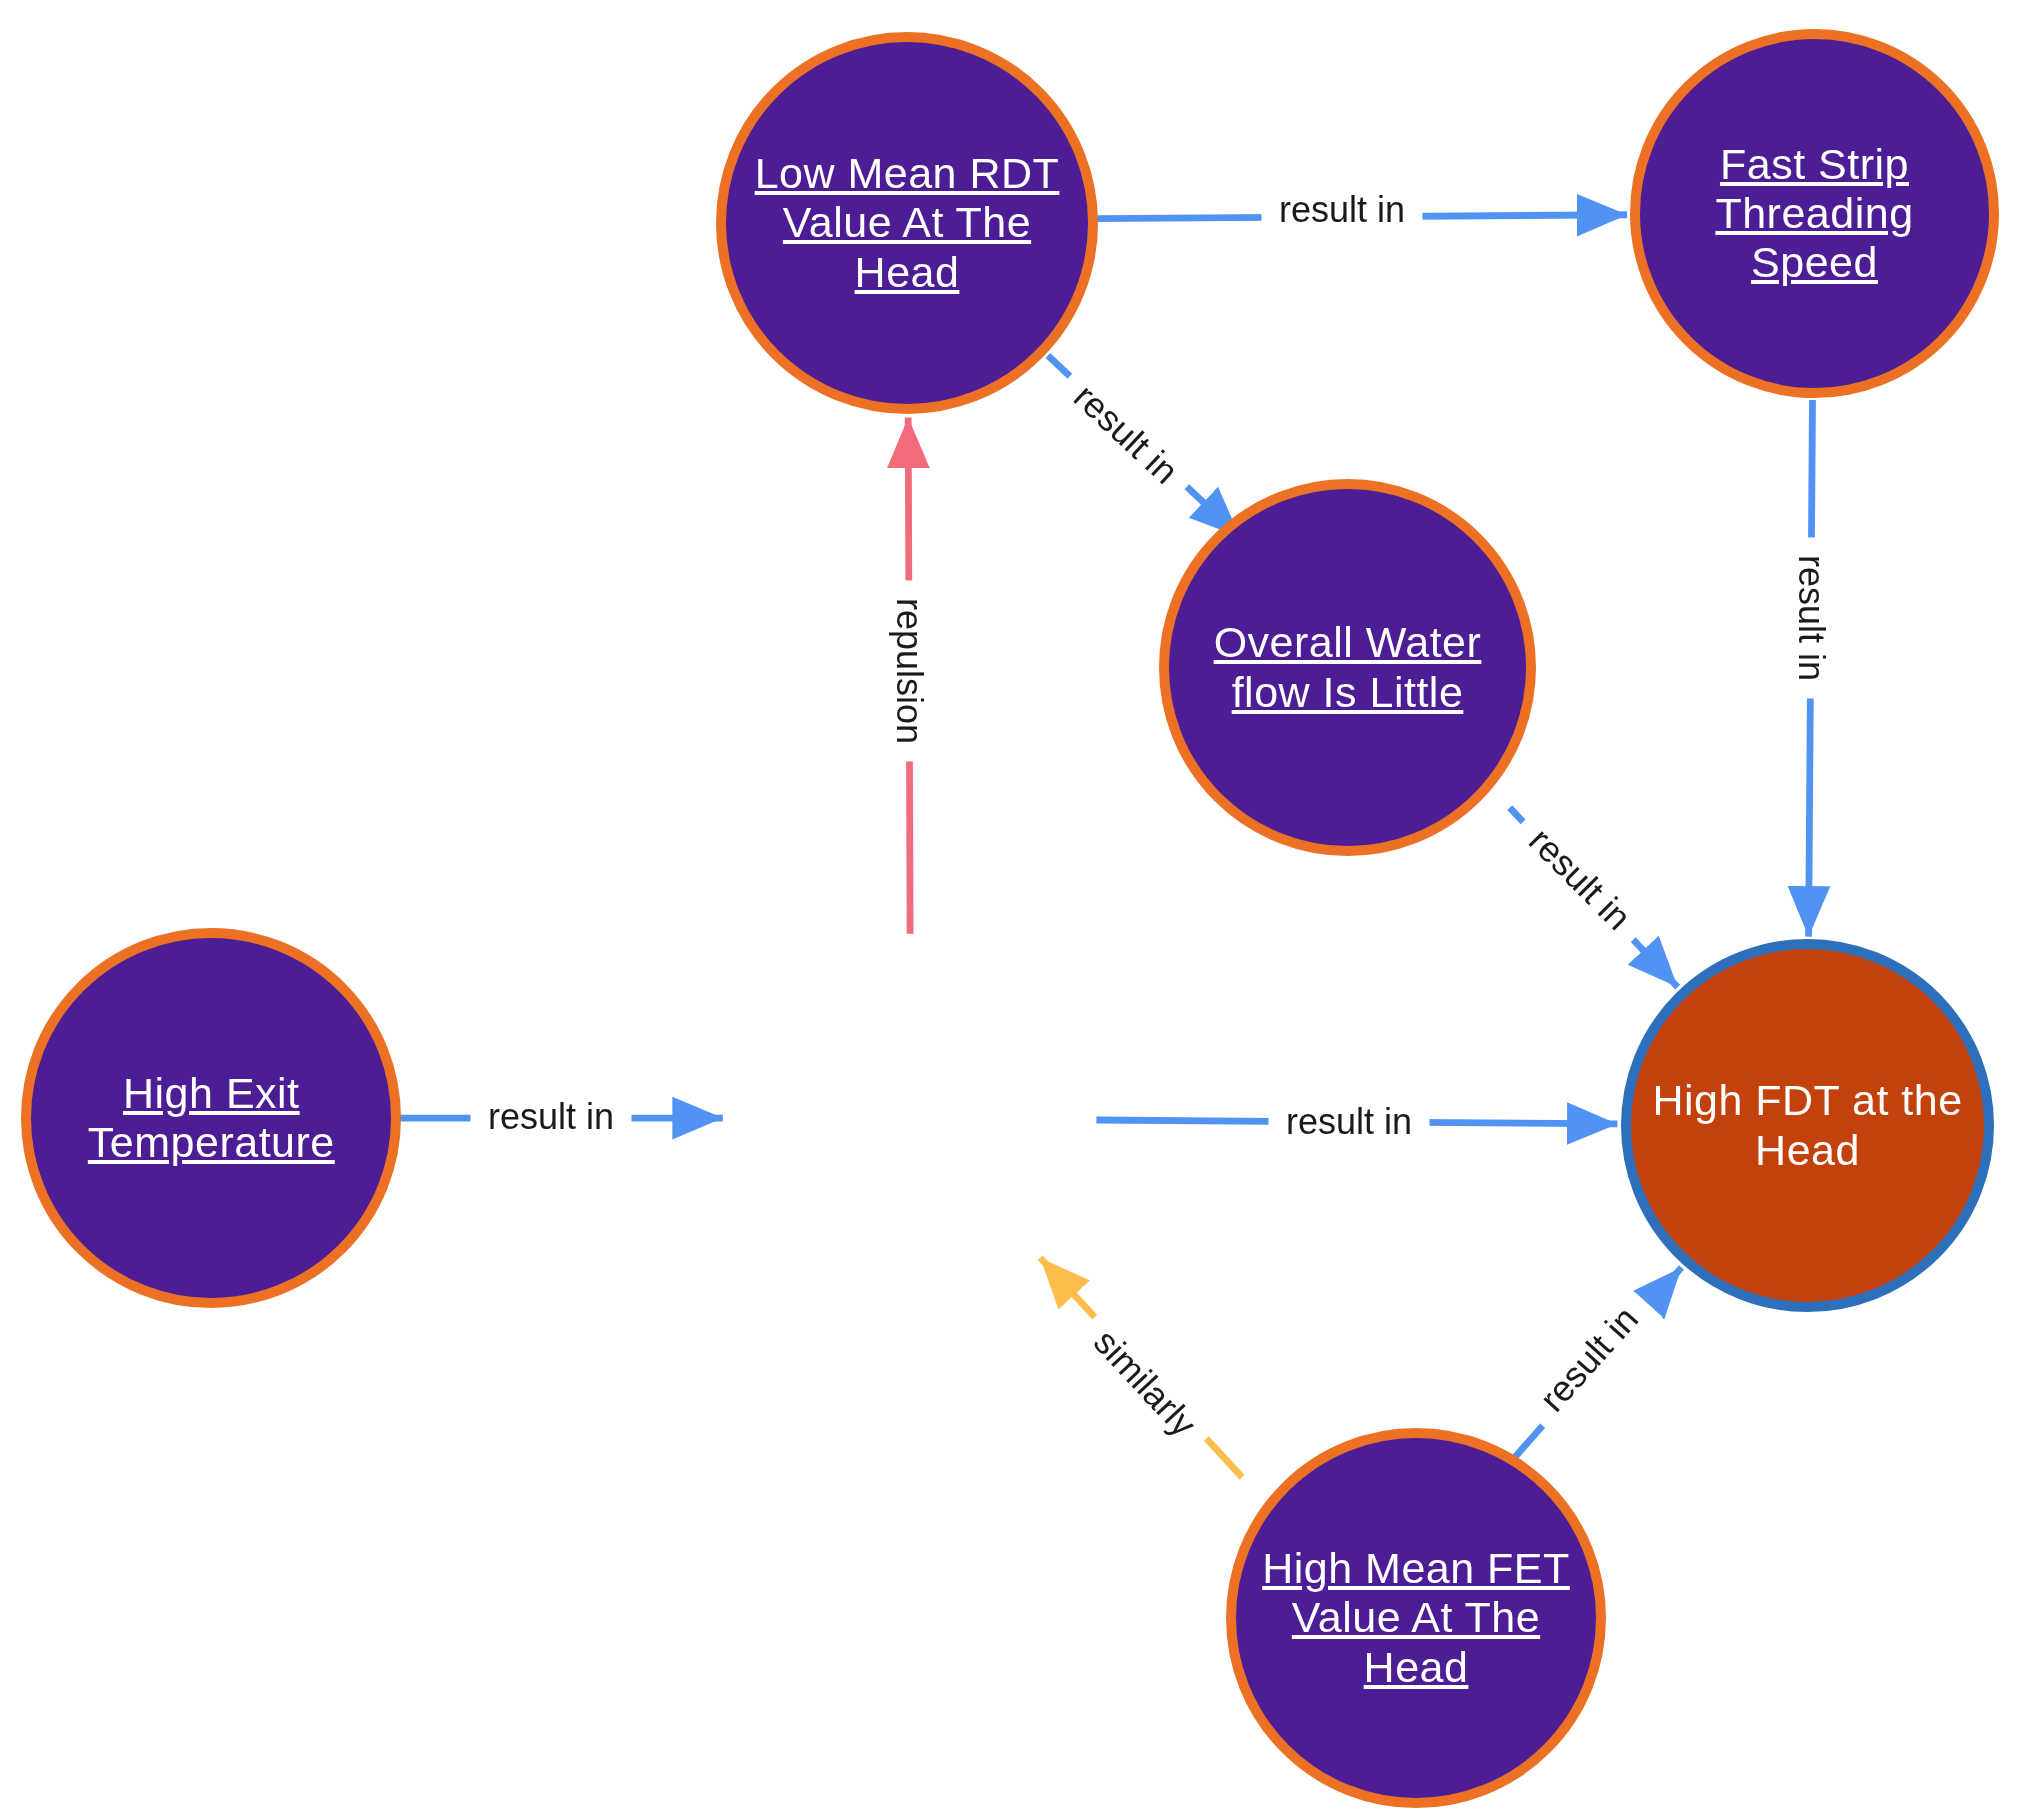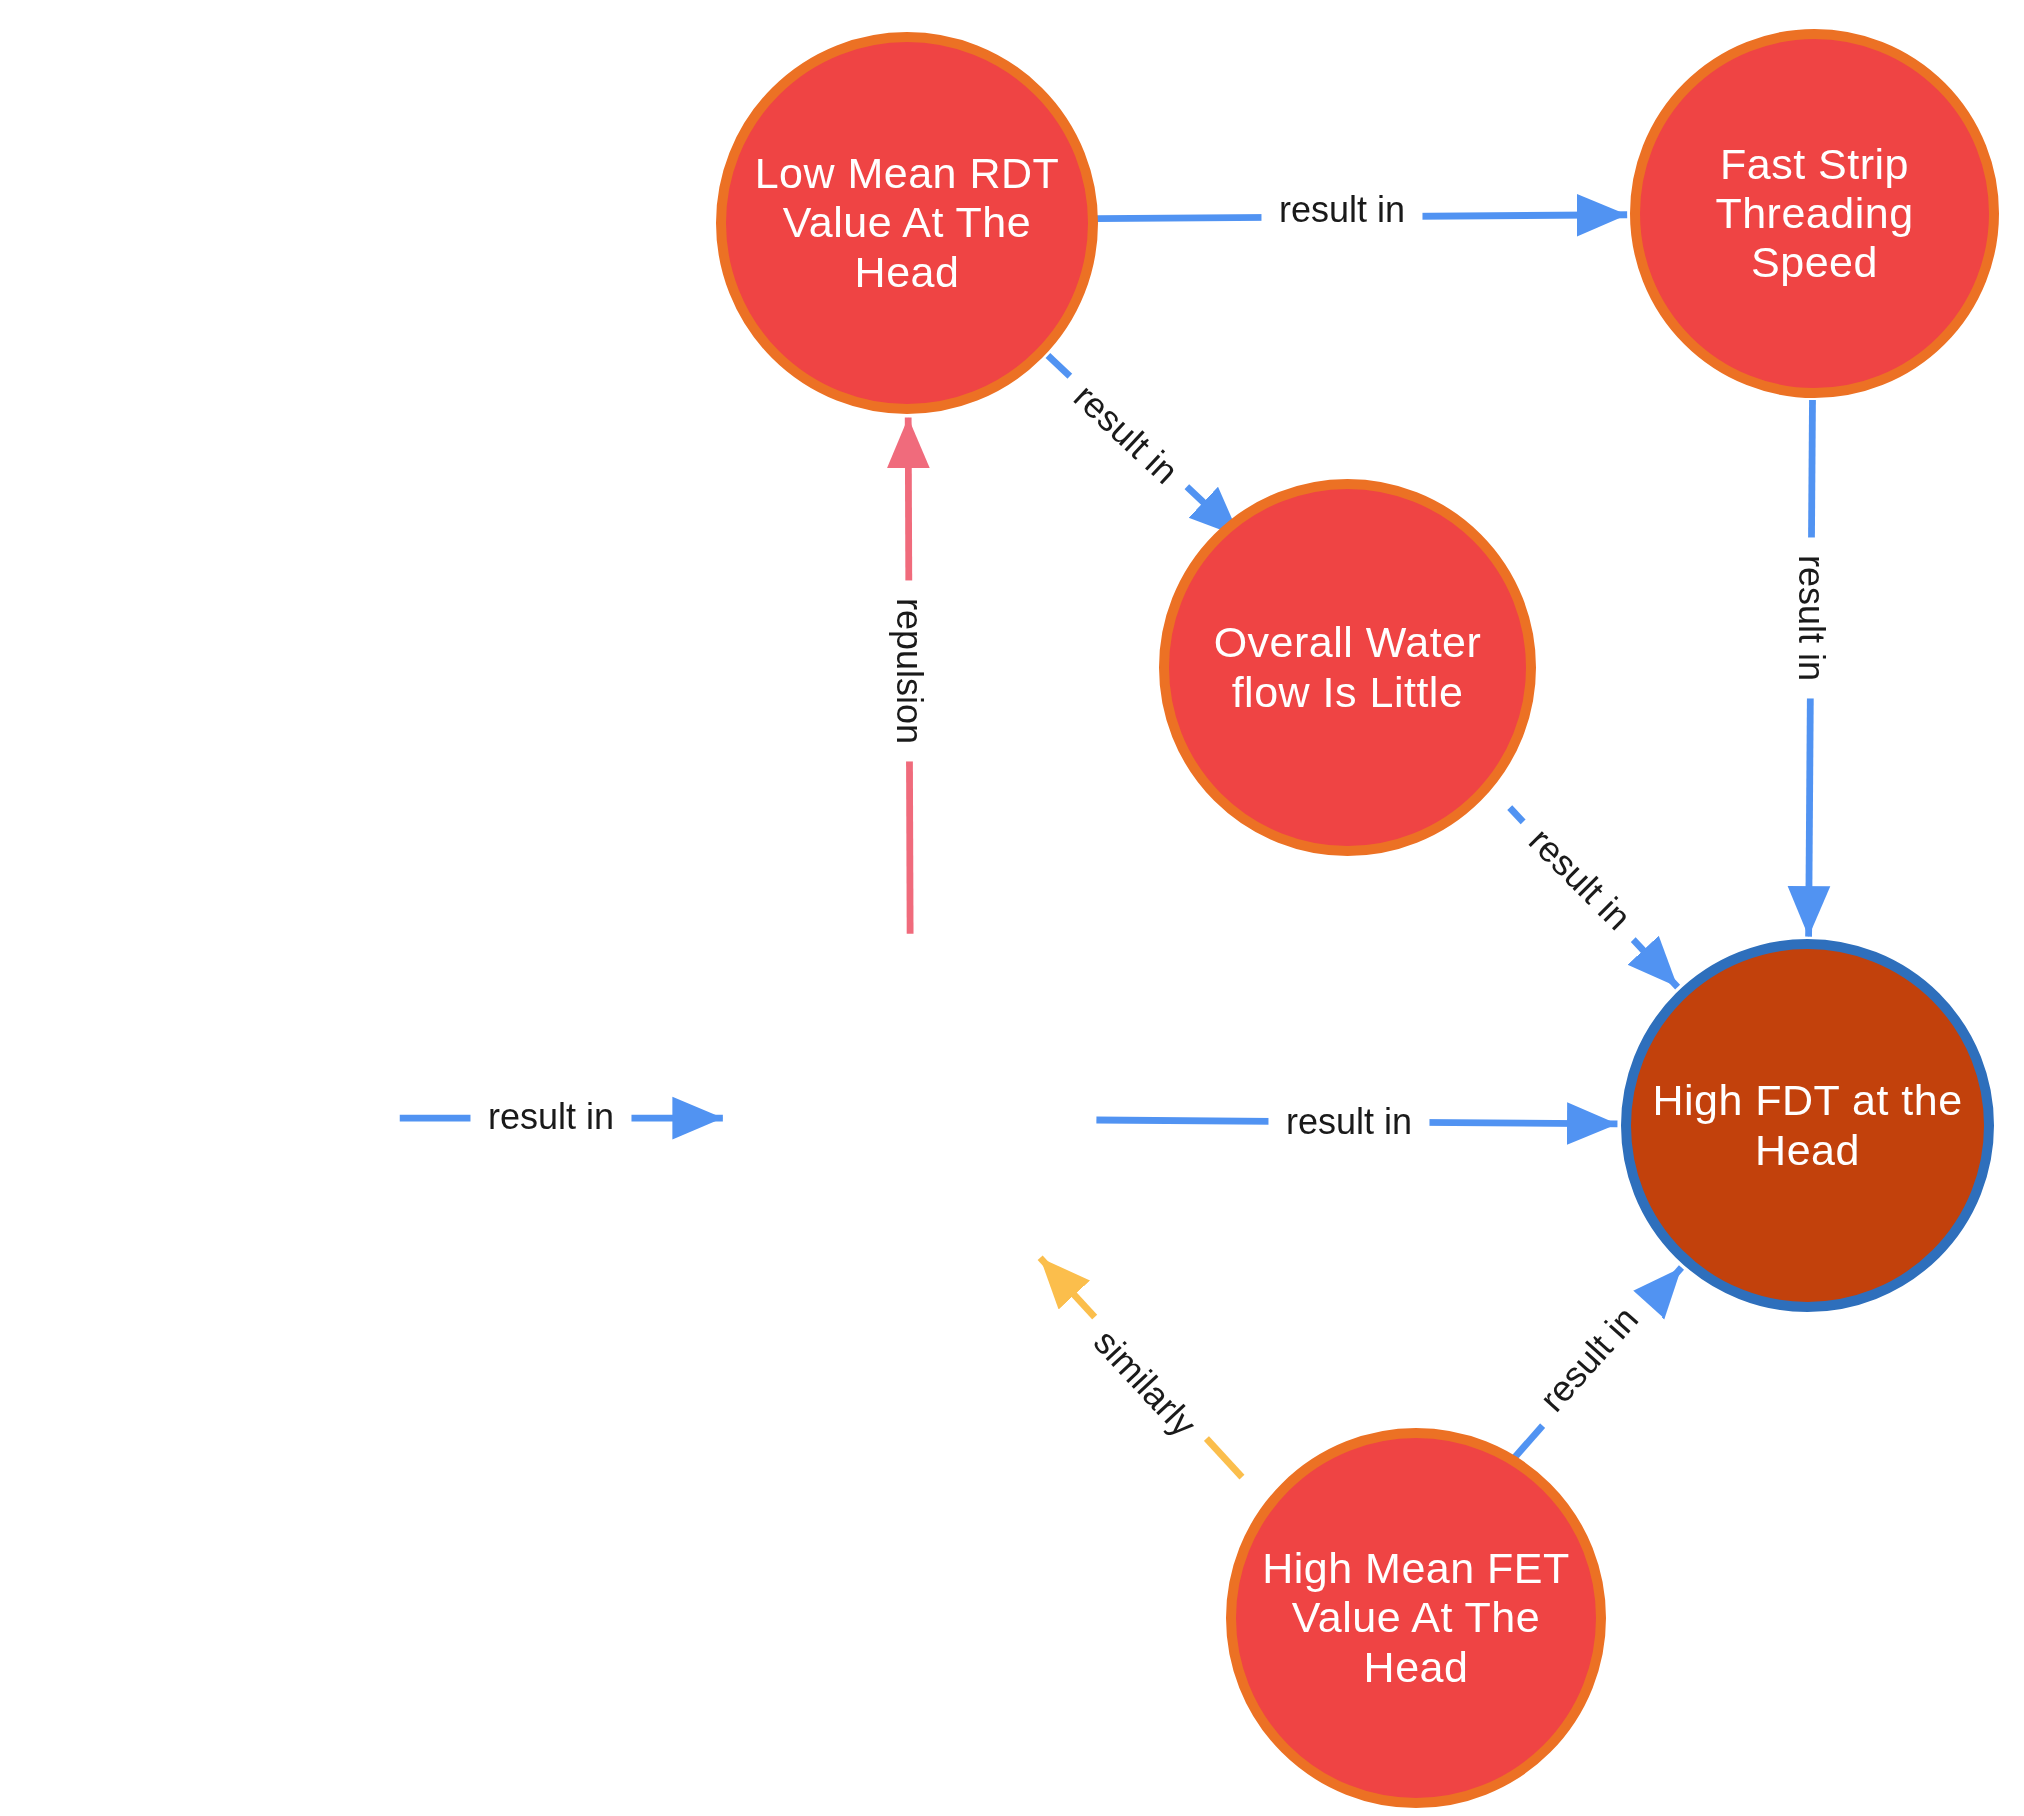--- a/index.html
+++ b/index.html
@@ -23,21 +23,21 @@
     display: flex;
     align-items: center;
     justify-content: center;
     text-align: center;
     white-space: pre-line;
     color: #ffffff;
     font-size: 43px;
     line-height: 1.14;
     letter-spacing: 0.5px;
   }
-  .node.orange { background: #ef4444; border: 10.7px solid #EC7124; }
+  .node.orange { background: #4c1d95; border: 10.7px solid #EC7124; text-decoration: underline; }
   .node.blue   { background: #c2410c; border: 10.7px solid #2E6FBC; }
   .edge-label {
     position: absolute;
     background: #ffffff;
     color: #1A1A1A;
     font-size: 36px;
     line-height: 1;
     padding: 7.8px 17.5px;
     white-space: nowrap;
   }
@@ -90,20 +90,22 @@
   <div class="edge-label" style="left:1589px; top:1359px; transform:translate(-50%,-50%) rotate(-48deg);">result in</div>
 
   <div class="node orange" style="left:716px; top:32px; width:382px; height:382px;">Low Mean RDT
 Value At The
 Head</div>
   <div class="node orange" style="left:1630px; top:29px; width:369px; height:369px;">Fast Strip
 Threading
 Speed</div>
   <div class="node orange" style="left:1159px; top:479px; width:377px; height:377px;">Overall Water
 flow Is Little</div>
+  <div class="node orange" style="left:21.3px; top:928px; width:380px; height:380px;">High Exit
+Temperature</div>
   <div class="node blue" style="left:1621px; top:939px; width:373px; height:373px;">High FDT at the
 Head</div>
   <div class="node orange" style="left:1226px; top:1428px; width:380px; height:380px;">High Mean FET
 Value At The
 Head</div>
 
 </div>
 
 
 </body></html>

